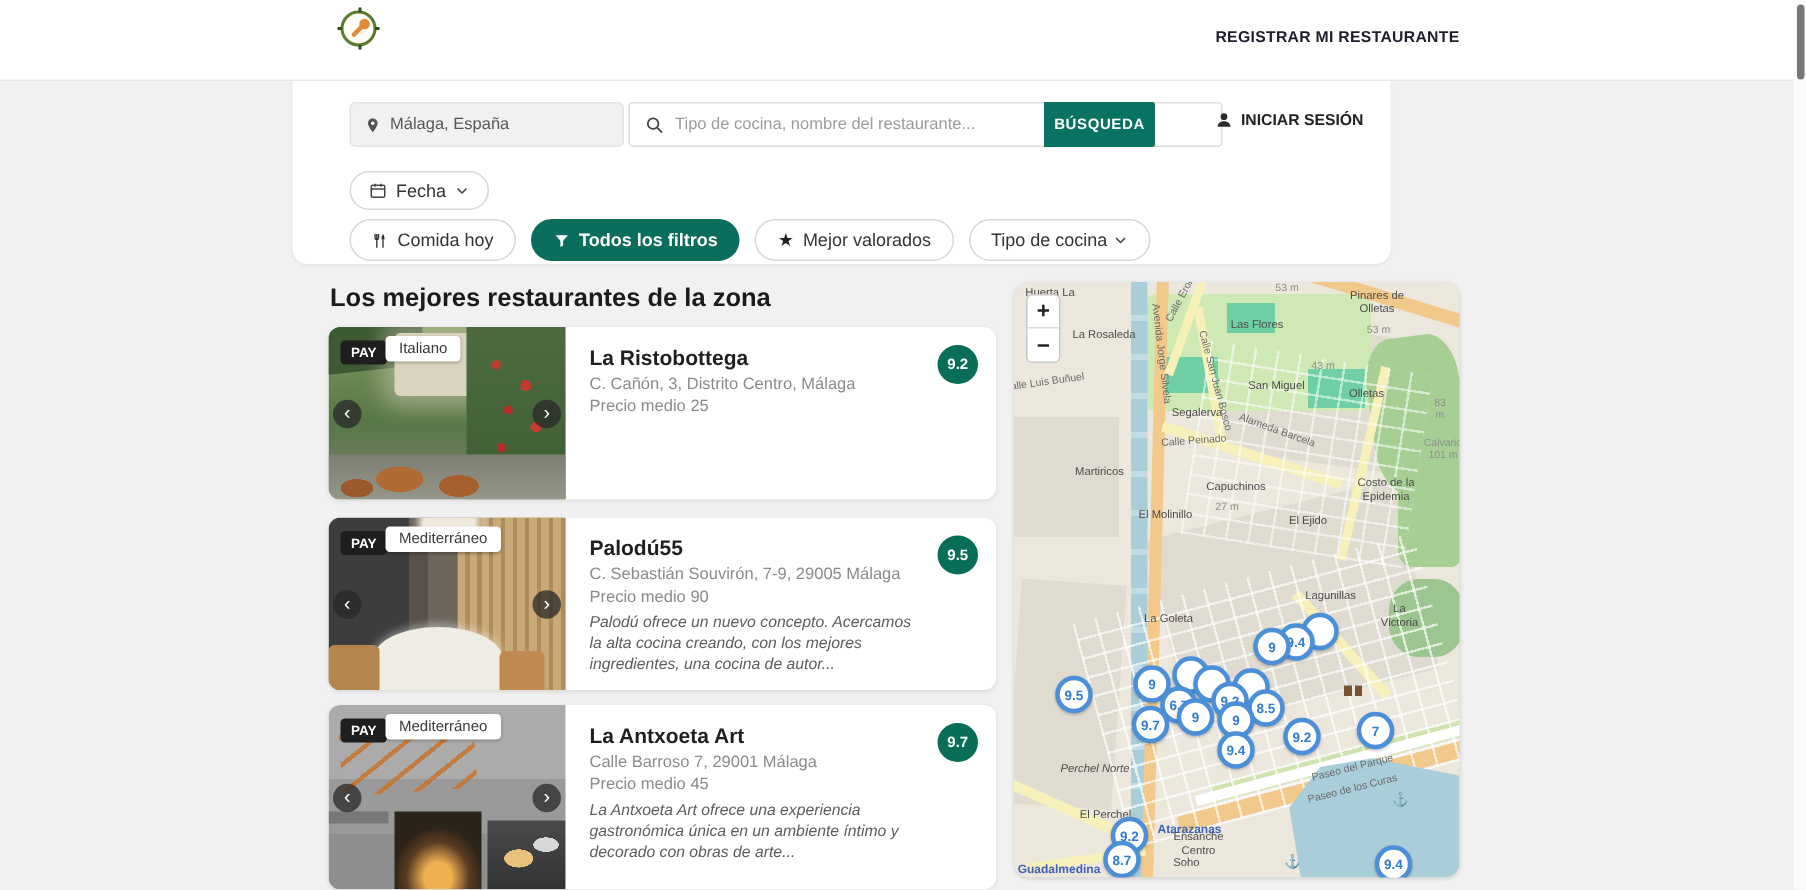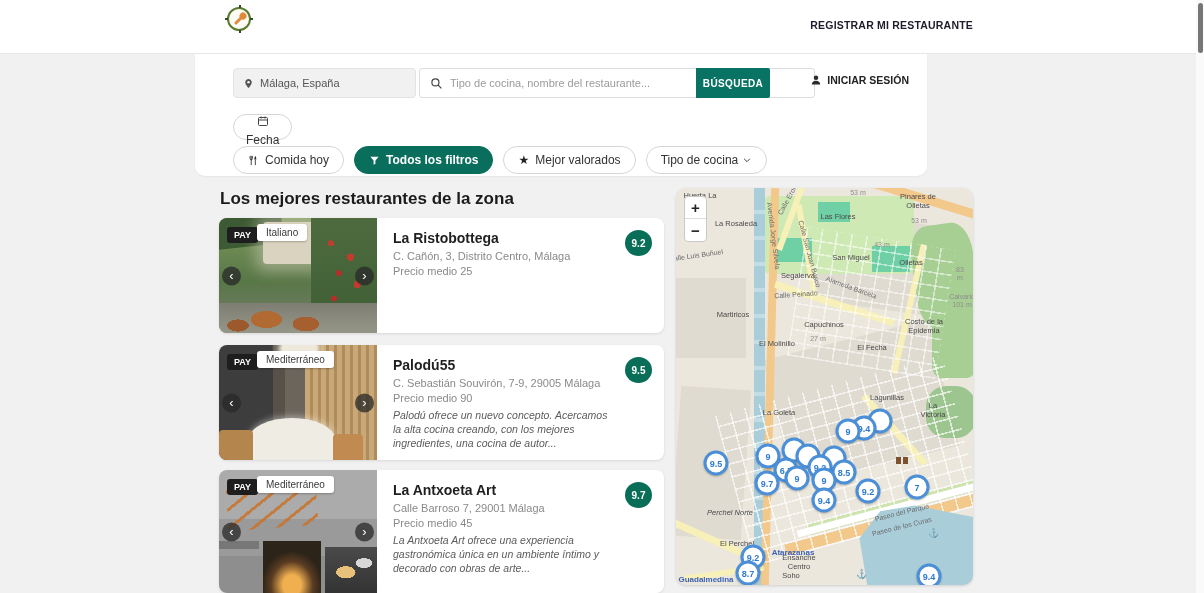--- a/index.html
+++ b/index.html
@@ -19,21 +19,21 @@
   
   .panel{position:absolute;left:195px;top:54px;width:732px;height:122px;background:#fff;border-radius:0 0 10px 10px;box-shadow:0 1px 2px rgba(0,0,0,.05);z-index:20;}
   .loc-field{position:absolute;left:38px;top:14px;width:183px;height:30px;background:#f1f1f1;border:1px solid #e3e3e3;border-radius:4px;display:flex;align-items:center;padding:0 9px;gap:6px;}
   .loc-field input{border:none;background:transparent;outline:none;font-size:11px;color:#555;width:100%;font-family:"Liberation Sans",sans-serif;}
   .search-box{position:absolute;left:224px;top:14px;width:396px;height:30px;background:#fff;border:1px solid #ddd;border-radius:3px;display:flex;align-items:center;padding-left:10px;}
   .search-box input{border:none;outline:none;flex:1;font-size:11px;color:#666;font-family:"Liberation Sans",sans-serif;}
   .search-box input::placeholder{color:#9b9b9b;}
   .search-btn{width:74px;height:30px;margin:-1px 44px -1px 0;border:none;background:#087263;color:#fff;font-size:10px;font-weight:bold;letter-spacing:.4px;border-radius:0 2px 2px 0;cursor:pointer;font-family:"Liberation Sans",sans-serif;}
   .login{position:absolute;right:18px;top:20px;display:flex;align-items:center;gap:5px;font-size:10.5px;font-weight:bold;color:#222;cursor:pointer;}
   .chip{display:inline-flex;align-items:center;gap:6px;border:1px solid #d6d6d6;background:#fff;border-radius:16px;font-size:12px;color:#333;cursor:pointer;}
-  .date-chip{position:absolute;left:38px;top:60px;height:26px;padding:0 12px;flex-direction:column;}
+  .date-chip{position:absolute;left:38px;top:60px;height:26px;padding:0 12px;}
   .chips-row{position:absolute;left:38px;top:92px;display:flex;gap:10px;}
   .chips-row .chip{height:28px;padding:0 14px;}
   .chip.active{background:#0a6e5c;border-color:#0a6e5c;color:#fff;font-weight:bold;}
   .star-glyph{font-size:12px;color:#222;line-height:1;}
 
   
   .heading{position:absolute;left:220px;top:189px;font-size:17px;font-weight:bold;color:#1b1b1b;}
   .card{position:absolute;left:219px;width:445px;height:115px;background:#fff;border-radius:8px;box-shadow:0 1px 3px rgba(0,0,0,.1);display:flex;overflow:hidden;}
   .card.c0{top:218px}.card.c1{top:345px}.card.c2{top:470px;height:123px;}
   .card-img{position:relative;width:158px;height:100%;flex:none;overflow:hidden;}
@@ -318,21 +318,21 @@
         <div class="mlabel k-place" style="left: 60px; top: 35px;">La Rosaleda</div>
         <div class="mlabel k-place" style="left: 162px; top: 28px;">Las Flores</div>
         <div class="mlabel k-place" style="left: 242px; top: 13px;">Pinares de
 Olletas</div>
         <div class="mlabel k-place" style="left: 175px; top: 69px;">San Miguel</div>
         <div class="mlabel k-place" style="left: 235px; top: 74px;">Olletas</div>
         <div class="mlabel k-place" style="left: 122px; top: 87px;">Segalerva</div>
         <div class="mlabel k-place" style="left: 57px; top: 126px;">Martiricos</div>
         <div class="mlabel k-place" style="left: 148px; top: 136px;">Capuchinos</div>
         <div class="mlabel k-place" style="left: 101px; top: 155px;">El Molinillo</div>
-        <div class="mlabel k-place" style="left: 196px; top: 159px;">El Fecha</div>
+        <div class="mlabel k-place" style="left: 196px; top: 159px;">El Ejido</div>
         <div class="mlabel k-place" style="left: 248px; top: 138px;">Costo de la
 Epidemia</div>
         <div class="mlabel k-place" style="left: 211px; top: 209px;">Lagunillas</div>
         <div class="mlabel k-place" style="left: 103px; top: 224px;">La Goleta</div>
         <div class="mlabel k-place" style="left: 238px; top: 222px; padding-left: 38px;">La Victoria</div>
         <div class="mlabel k-place" style="left: 54px; top: 324px; font-style: italic;">Perchel Norte</div>
         <div class="mlabel k-place" style="left: 61px; top: 355px;">El Perchel</div>
         <div class="mlabel k-blue" style="left: 117px; top: 365px;">Atarazanas</div>
         <div class="mlabel k-place" style="left: 112px; top: 374px; margin-left: 11px;">Ensanche
 Centro</div>

